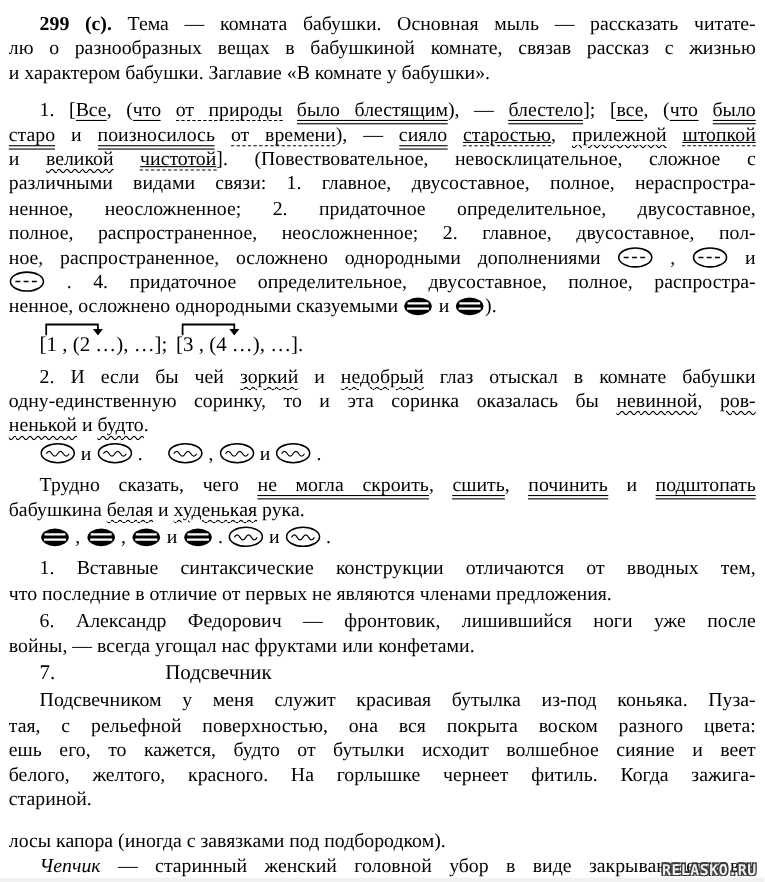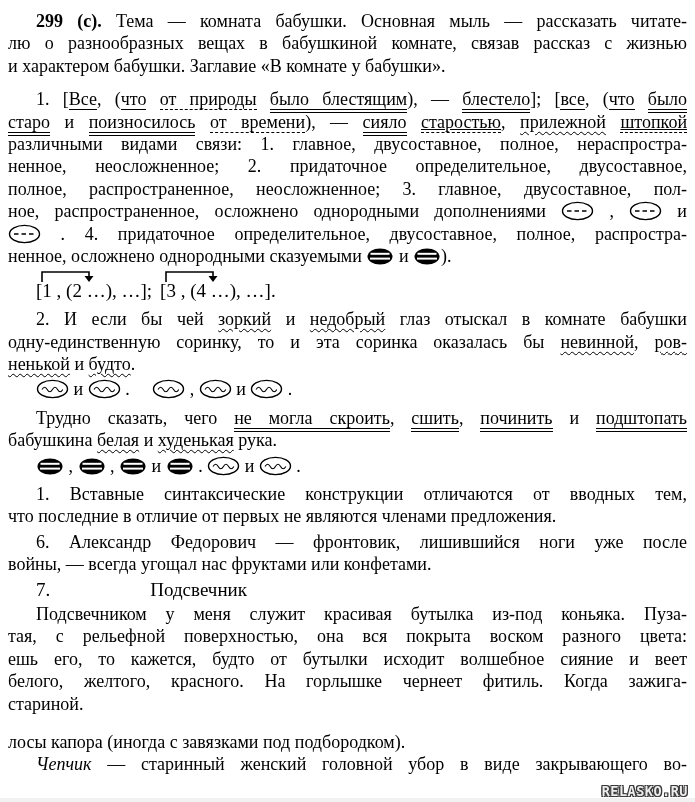--- a/index.html
+++ b/index.html
@@ -54,23 +54,24 @@
 
 <div id="doc" data-name="document">
     <div data-name="intro-paragraph" class="para">
       <div class="line ind" data-name="text-line"><span class="b " data-name="text-run">299 (с). </span><span class="" data-name="text-run">Тема — комната бабушки. Основная мыль — рассказать читате-</span></div>
       <div class="line" data-name="text-line"><span class="" data-name="text-run">лю о разнообразных вещах в бабушкиной комнате, связав рассказ с жизнью</span></div>
       <div class="line last" data-name="text-line"><span class="" data-name="text-run">и характером бабушки. Заглавие «В комнате у бабушки».</span></div>
     </div>
     <div data-name="sentence-1-analysis" class="para">
       <div class="line ind" data-name="text-line"><span class="" data-name="text-run">1. [</span><span class="u-s" data-name="text-run">Все</span><span class="" data-name="text-run">, (</span><span class="u-s" data-name="text-run">что</span><span class="" data-name="text-run"> </span><span class="u-dd" data-name="text-run">от природы</span><span class="" data-name="text-run"> </span><span class="u-d" data-name="text-run">было блестящим</span><span class="" data-name="text-run">), — </span><span class="u-d" data-name="text-run">блестело</span><span class="" data-name="text-run">]; [</span><span class="u-s" data-name="text-run">все</span><span class="" data-name="text-run">, (</span><span class="u-s" data-name="text-run">что</span><span class="" data-name="text-run"> </span><span class="u-d" data-name="text-run">было</span></div>
       <div class="line" data-name="text-line"><span class="u-d" data-name="text-run">старо</span><span class="" data-name="text-run"> и </span><span class="u-d" data-name="text-run">поизносилось</span><span class="" data-name="text-run"> </span><span class="u-dd" data-name="text-run">от времени</span><span class="" data-name="text-run">), — </span><span class="u-d" data-name="text-run">сияло</span><span class="" data-name="text-run"> </span><span class="u-da" data-name="text-run">старостью</span><span class="" data-name="text-run">, </span><span class="u-w" data-name="text-run">прилежной</span><span class="" data-name="text-run"> </span><span class="u-da" data-name="text-run">штопкой</span></div>
+      <div class="line" data-name="text-line"><span class="" data-name="text-run">и </span><span class="u-w" data-name="text-run">великой</span><span class="" data-name="text-run"> </span><span class="u-da" data-name="text-run">чистотой</span><span class="" data-name="text-run">]. (Повествовательное, невосклицательное, сложное с</span></div>
       <div class="line" data-name="text-line"><span class="" data-name="text-run">различными видами связи: 1. главное, двусоставное, полное, нераспростра-</span></div>
       <div class="line" data-name="text-line"><span class="" data-name="text-run">ненное, неосложненное; 2. придаточное определительное, двусоставное,</span></div>
-      <div class="line" data-name="text-line"><span class="" data-name="text-run">полное, распространенное, неосложненное; 3. главное, двусоставное, пол-</span></div>
+      <div class="line" data-name="text-line"><span class="" data-name="text-run">полное, распространенное, неосложненное; 2. главное, двусоставное, пол-</span></div>
       <div class="line" data-name="text-line"><span class="" data-name="text-run">ное, распространенное, осложнено однородными дополнениями </span><span class="sym" data-name="object-symbol"><svg width="33" height="20" viewBox="0 0 33 20">
             <ellipse cx="16.5" cy="10" rx="15" ry="8.6" fill="none" stroke="#000" stroke-width="1.4"></ellipse>
             <line x1="6" y1="10" x2="27" y2="10" stroke="#000" stroke-width="1.4" stroke-dasharray="4.5 3"></line>
           </svg></span><span class="" data-name="text-run"> , </span><span class="sym" data-name="object-symbol"><svg width="33" height="20" viewBox="0 0 33 20">
             <ellipse cx="16.5" cy="10" rx="15" ry="8.6" fill="none" stroke="#000" stroke-width="1.4"></ellipse>
             <line x1="6" y1="10" x2="27" y2="10" stroke="#000" stroke-width="1.4" stroke-dasharray="4.5 3"></line>
           </svg></span><span class="" data-name="text-run"> и</span></div>
       <div class="line" data-name="text-line"><span class="sym" data-name="object-symbol"><svg width="33" height="20" viewBox="0 0 33 20">
             <ellipse cx="16.5" cy="10" rx="15" ry="8.6" fill="none" stroke="#000" stroke-width="1.4"></ellipse>
             <line x1="6" y1="10" x2="27" y2="10" stroke="#000" stroke-width="1.4" stroke-dasharray="4.5 3"></line>

